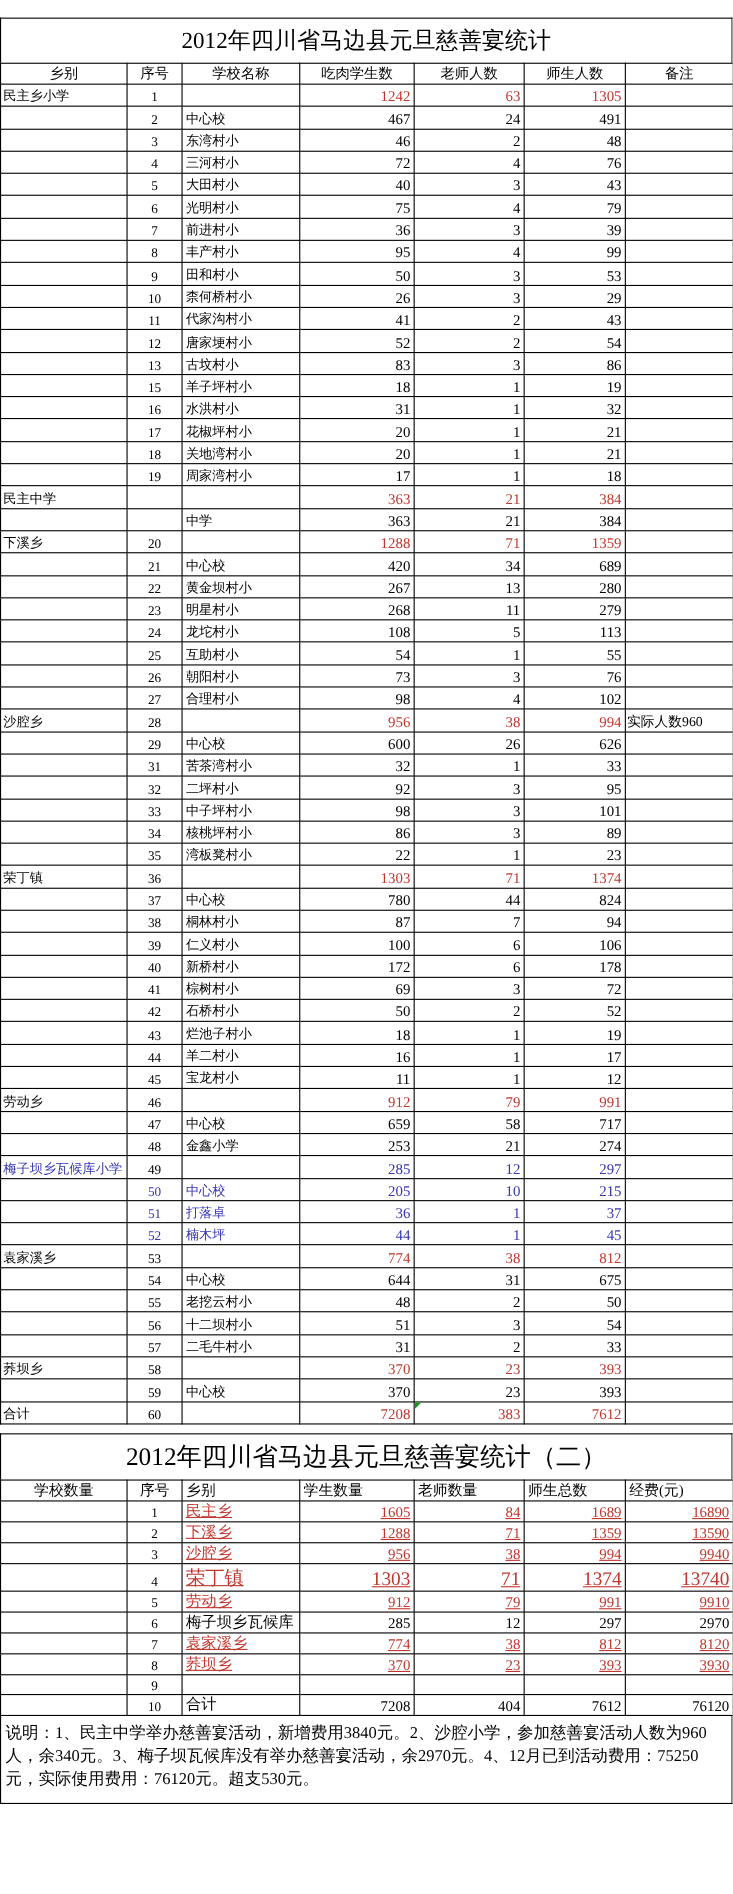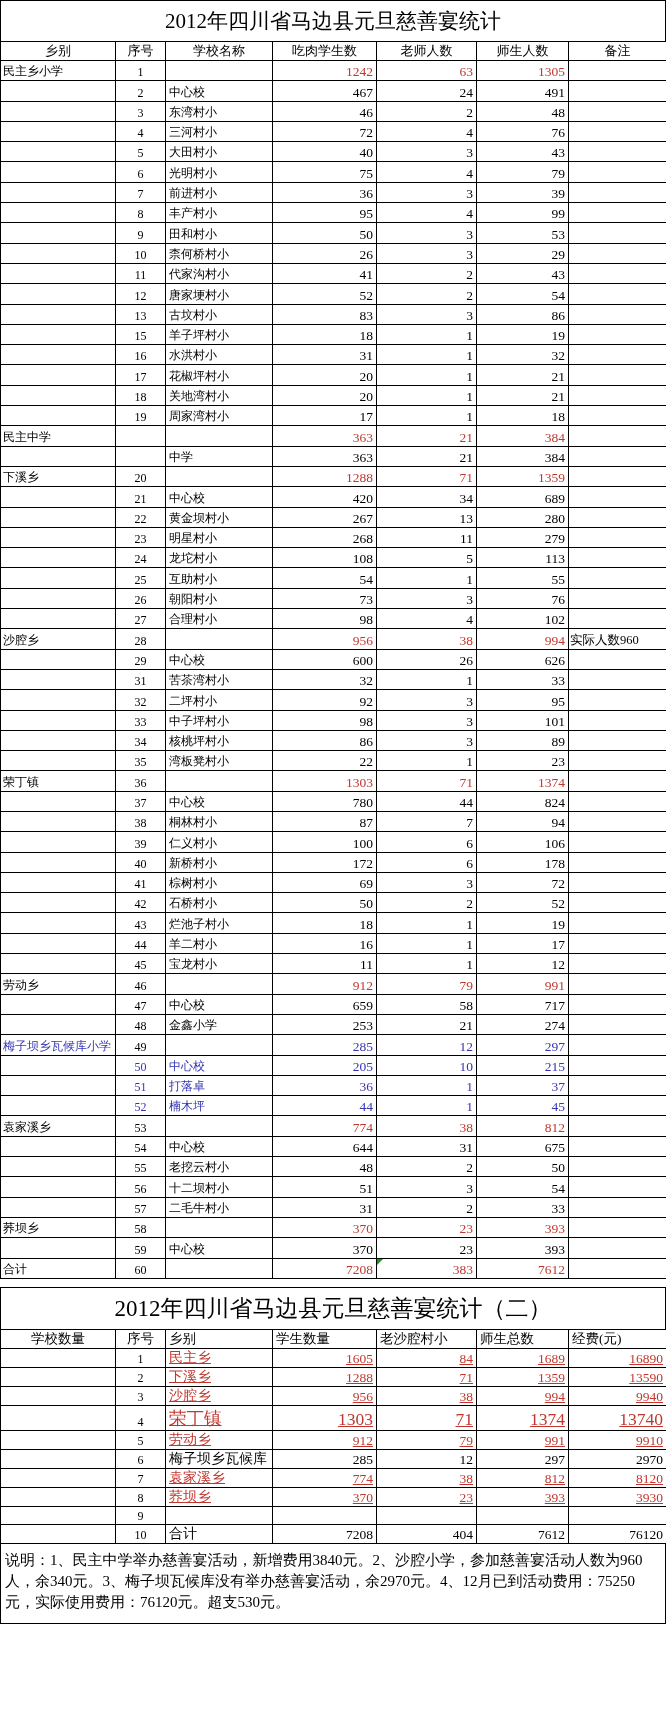--- a/index.html
+++ b/index.html
@@ -1,18 +1,18 @@
 <!DOCTYPE html>
 <html><head>
 <meta charset="utf-8">
 <style>
   * { box-sizing: border-box; }
   html,body { margin:0; padding:0; background:#fff; }
   body { width:666px; color:#000; font-family:"Liberation Serif","DejaVu Serif",serif; }
-  .sheet { width:666px; }
+  .sheet { width:666px;margin-top:16px; }
 
   .title-bar { border:1px solid #000; border-bottom:none; text-align:center; }
   .t1-title { height:41px; line-height:41px; font-size:21px; }
   .t2-title { height:42px; line-height:42px; font-size:23px; }
 
   table { width:666px; border-collapse:collapse; table-layout:fixed; }
   th, td {
     border:1px solid #000;
     padding:0 3px;
     overflow:hidden;
@@ -644,21 +644,21 @@
         <col style="width:100px">
         <col style="width:92px">
         <col style="width:98px">
     </colgroup>
     <thead>
       <tr id="t2-head">
           <th class="">学校数量</th>
           <th class="">序号</th>
           <th class="left">乡别</th>
           <th class="left">学生数量</th>
-          <th class="left">老沙腔村小</th>
+          <th class="left">老师数量</th>
           <th class="left">师生总数</th>
           <th class="left">经费(元)</th>
         </tr>
     </thead>
     <tbody id="t2-body">
         <tr>
           <td class="c-val"></td>
           <td class="c-seq">1</td>
           <td class="c-name ru">民主乡</td>
           <td class="c-val ru">1605</td>

